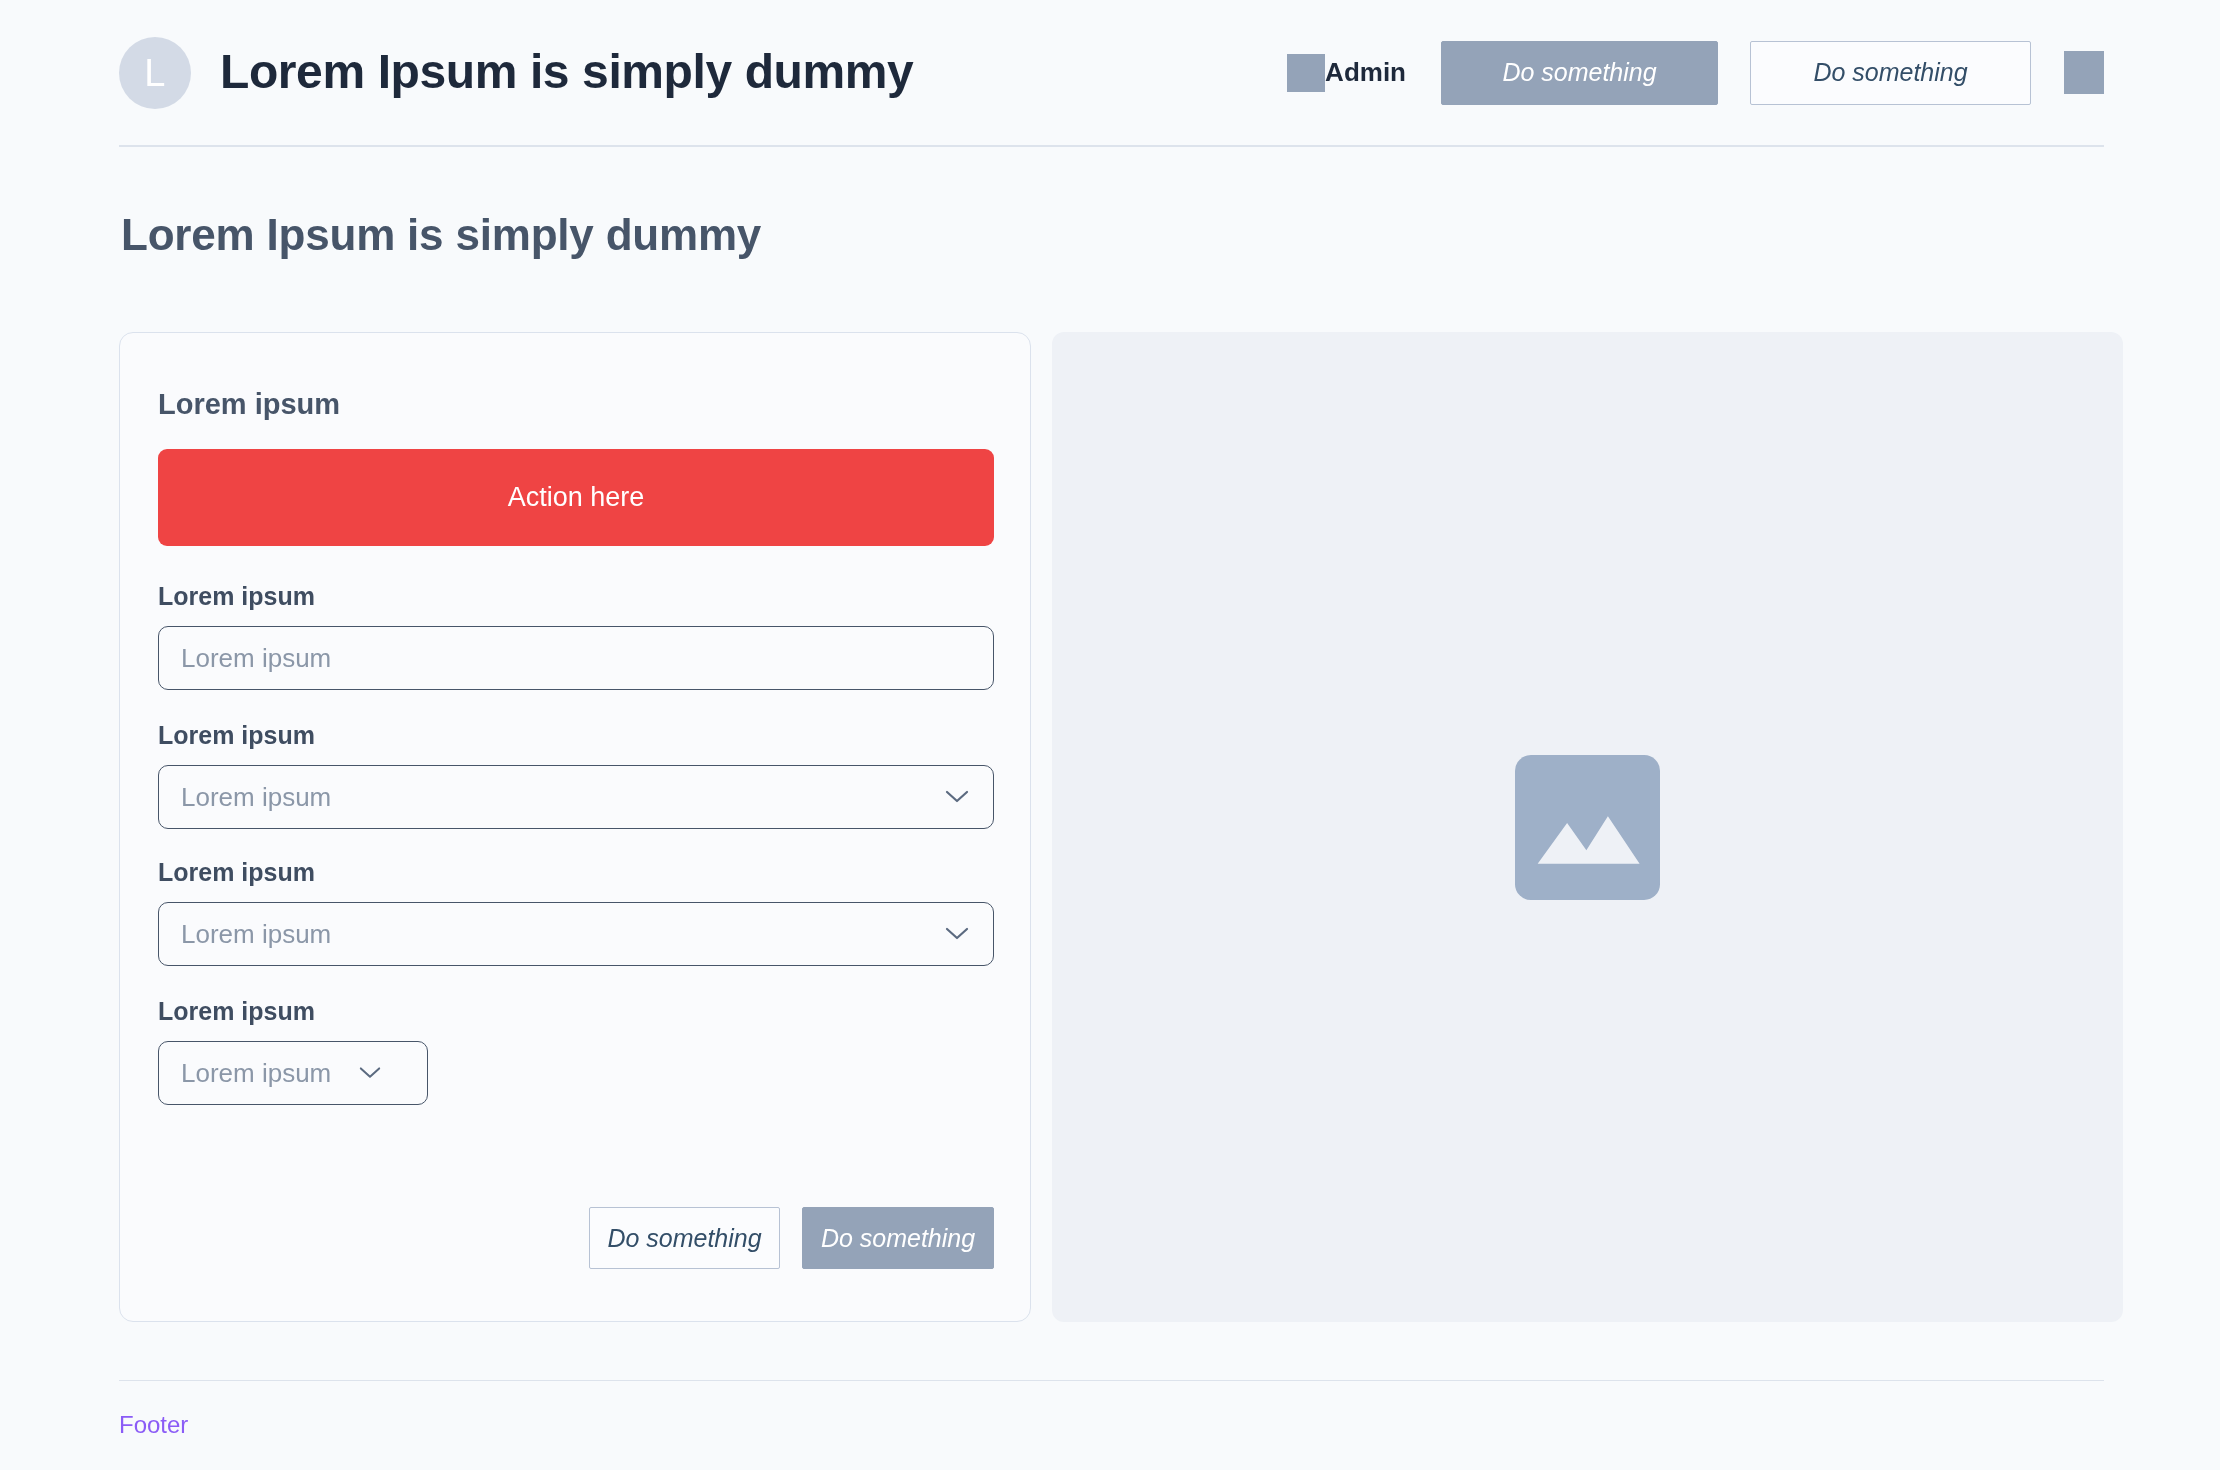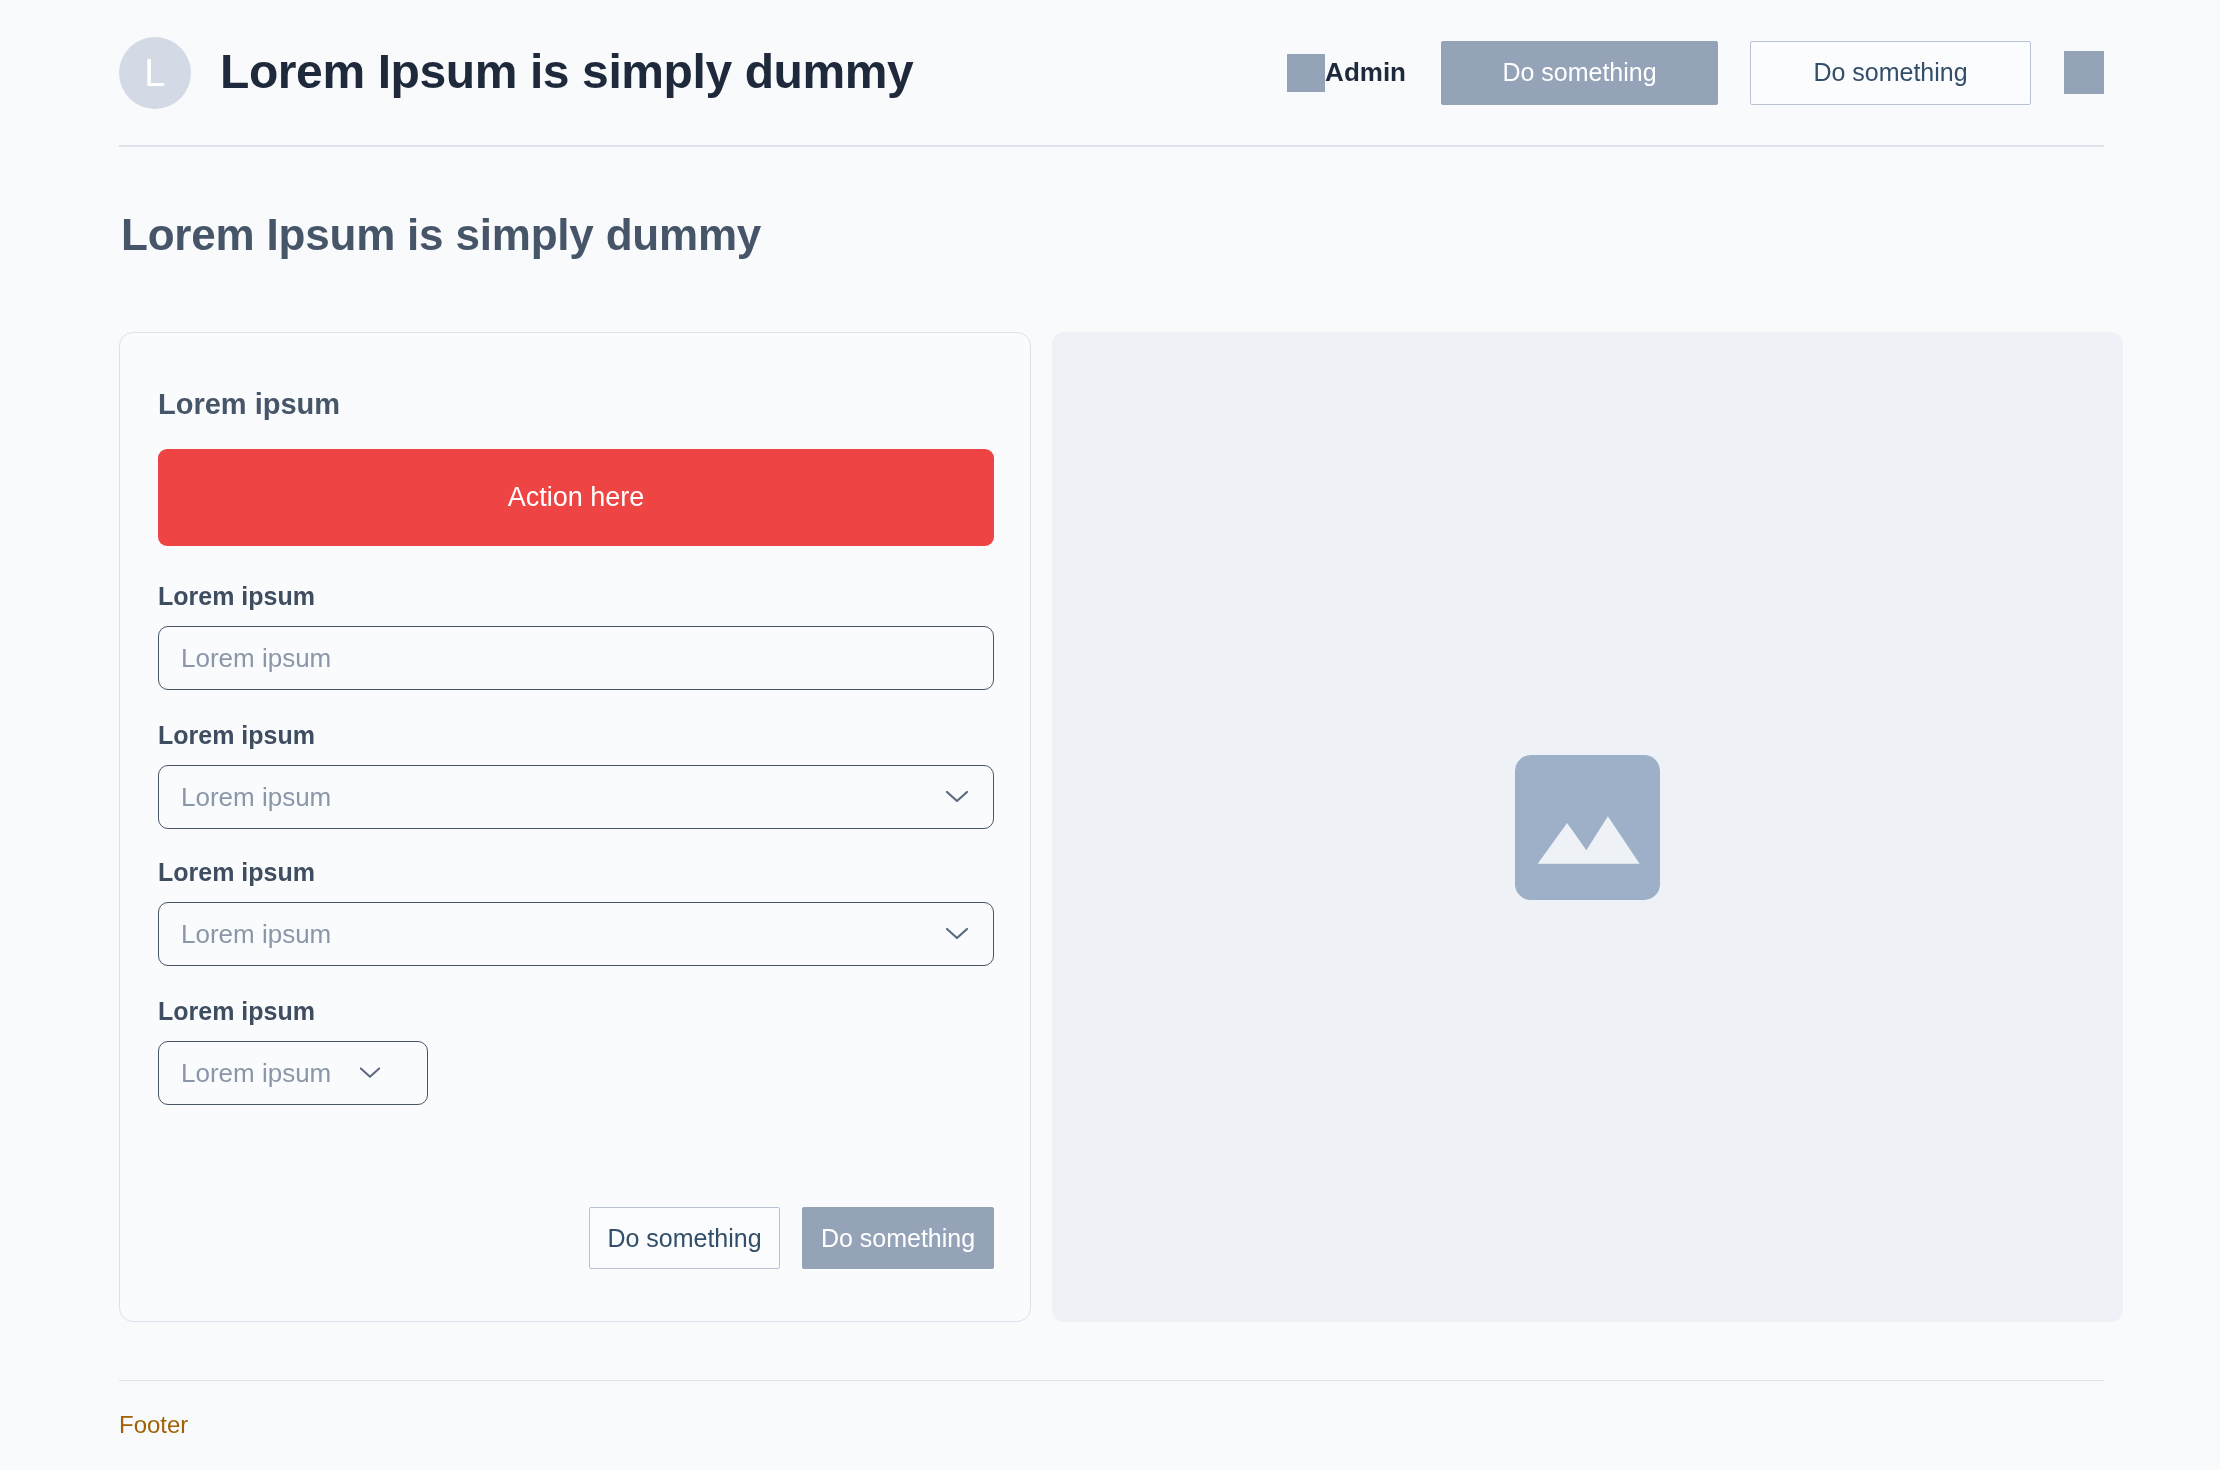--- a/index.html
+++ b/index.html
@@ -83,20 +83,21 @@
     white-space: nowrap;
   }
 
   .btn {
     font-family: "Liberation Sans", sans-serif;
     font-size: 25px;
     line-height: 1;
     white-space: nowrap;
     cursor: pointer;
     border-radius: 2px;
+    font-style: italic;
   }
 
   .btn-solid {
     background: #94a3b8;
     color: #ffffff;
     border: 1px solid #94a3b8;
   }
 
   .btn-outline {
     background: #fbfcfe;
@@ -289,21 +290,21 @@
     position: absolute;
     left: 119px;
     top: 1380px;
     width: 1985px;
     border-top: 1px solid #dde3ec;
     padding-top: 32px;
   }
 
   .footer-text {
     font-size: 24px;
-    color: #a16207;
+    color: #8b5cf6;
     line-height: 1;
   }
 </style>
 </head>
 <body>
 
 <div class="page">
 
   <div class="header">
 

